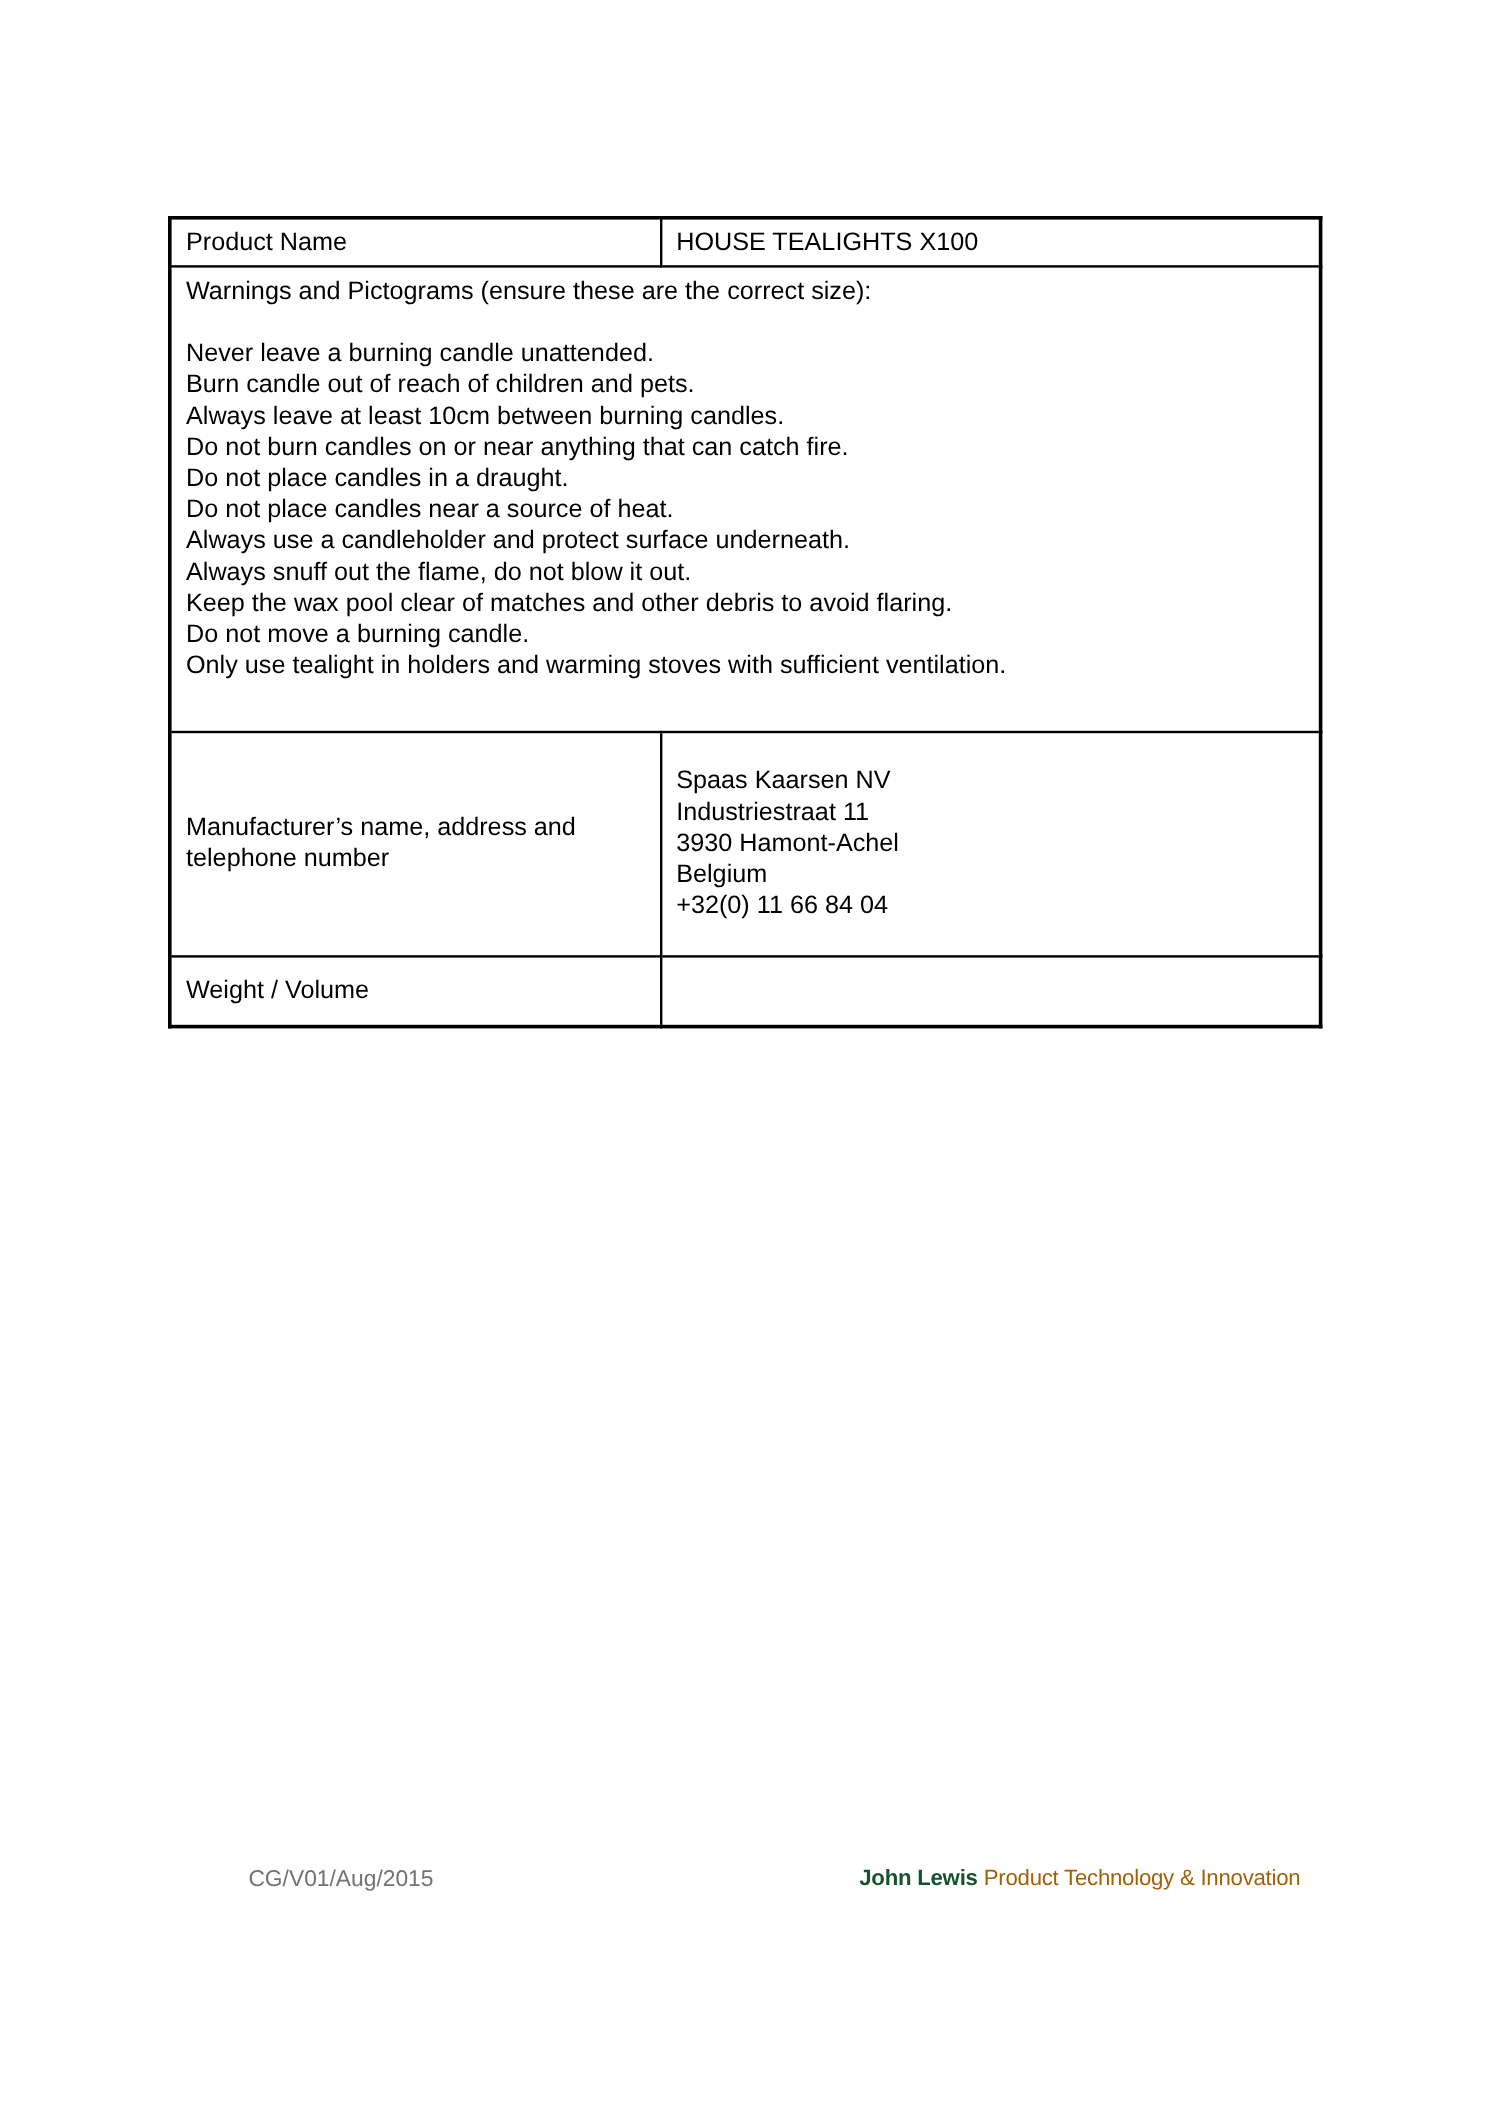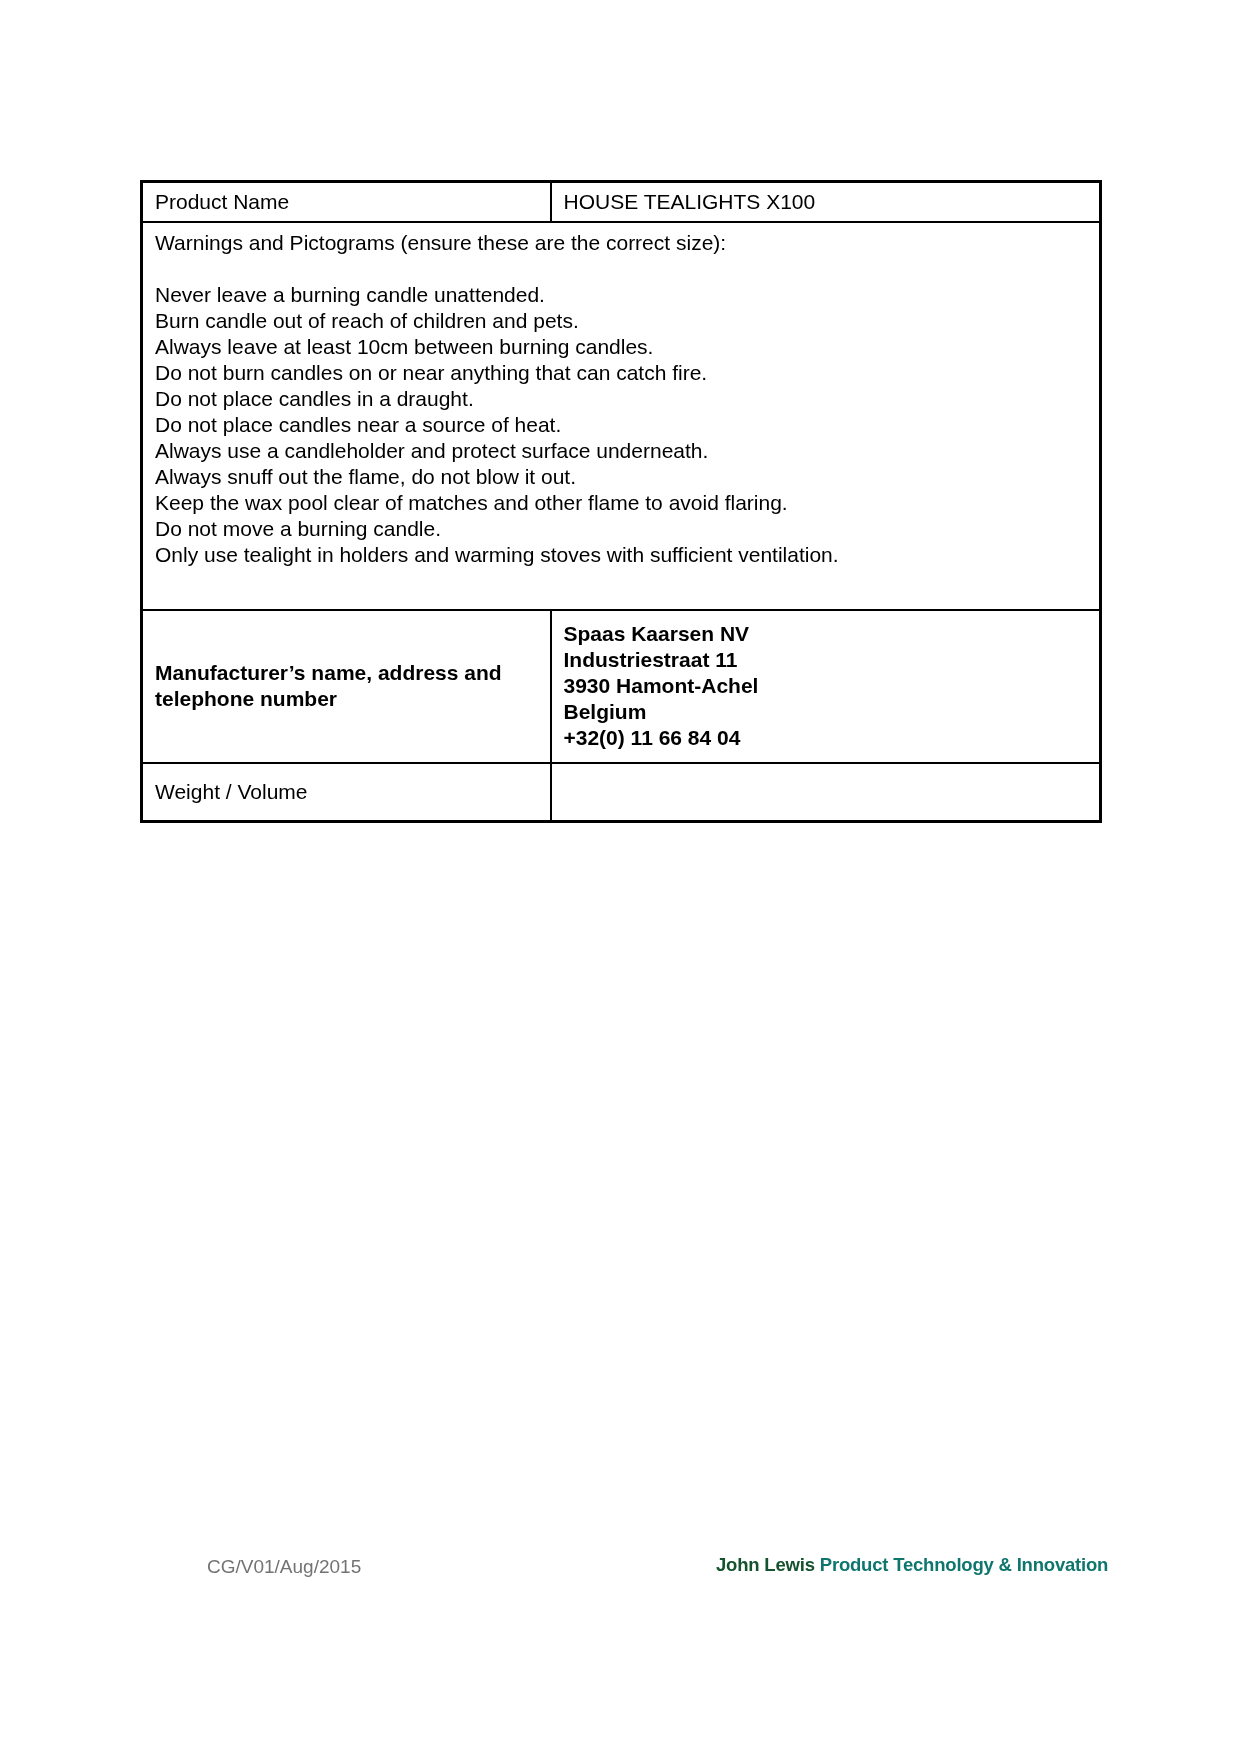--- a/index.html
+++ b/index.html
@@ -33,21 +33,21 @@
     border: 2px solid #000;
     padding: 2px 12px;
     vertical-align: middle;
     font-size: 21px;
     line-height: 26px;
   }
   .spec-table td.label-cell { width: 409px; }
   tr.row-stock td    { height: 58px; }
   tr.row-product td  { height: 40px; }
   tr.row-warnings td { height: 388px; }
-  tr.row-manu td     { height: 153px; font-weight: bold; }
+  tr.row-manu td     { height: 187px; }
   tr.row-weight td   { height: 59px; }
 
   .warnings-cell {
     vertical-align: top !important;
     padding-top: 7px !important;
   }
   .warn-line { white-space: nowrap; }
   .blank-line { height: 26px; }
 
   .addr-line { white-space: nowrap; }
@@ -64,21 +64,21 @@
   .footer-brand-line {
     position: absolute;
     left: 716px;
     top: 1553px;
     font-size: 18.5px;
     line-height: 23px;
     letter-spacing: -0.2px;
     white-space: nowrap;
   }
   .brand-name { font-weight: bold; color: #14532d; }
-  .brand-dept { font-weight: bold; color: #0f766e; margin-left: 5px; text-align: center; }
+  .brand-dept { font-weight: normal; color: #a16207; margin-left: 5px; text-align: center; }
 </style>
 </head>
 <body>
 
 <div class="doc">
 
   <table class="spec-table">
     <tbody>
 
       <tr class="row-product">
@@ -91,21 +91,21 @@
           <div class="warn-line">Warnings and Pictograms (ensure these are the correct size):</div>
           <div class="blank-line"></div>
           <div class="warn-line">Never leave a burning candle unattended.</div>
           <div class="warn-line">Burn candle out of reach of children and pets.</div>
           <div class="warn-line">Always leave at least 10cm between burning candles.</div>
           <div class="warn-line">Do not burn candles on or near anything that can catch fire.</div>
           <div class="warn-line">Do not place candles in a draught.</div>
           <div class="warn-line">Do not place candles near a source of heat.</div>
           <div class="warn-line">Always use a candleholder and protect surface underneath.</div>
           <div class="warn-line">Always snuff out the flame, do not blow it out.</div>
-          <div class="warn-line">Keep the wax pool clear of matches and other flame to avoid flaring.</div>
+          <div class="warn-line">Keep the wax pool clear of matches and other debris to avoid flaring.</div>
           <div class="warn-line">Do not move a burning candle.</div>
           <div class="warn-line">Only use tealight in holders and warming stoves with sufficient ventilation.</div>
         </td>
       </tr>
 
       <tr class="row-manu">
         <td class="label-cell">Manufacturer’s name, address and telephone number</td>
         <td class="value-cell">
           <div class="addr-line">Spaas Kaarsen NV</div>
           <div class="addr-line">Industriestraat 11</div>

